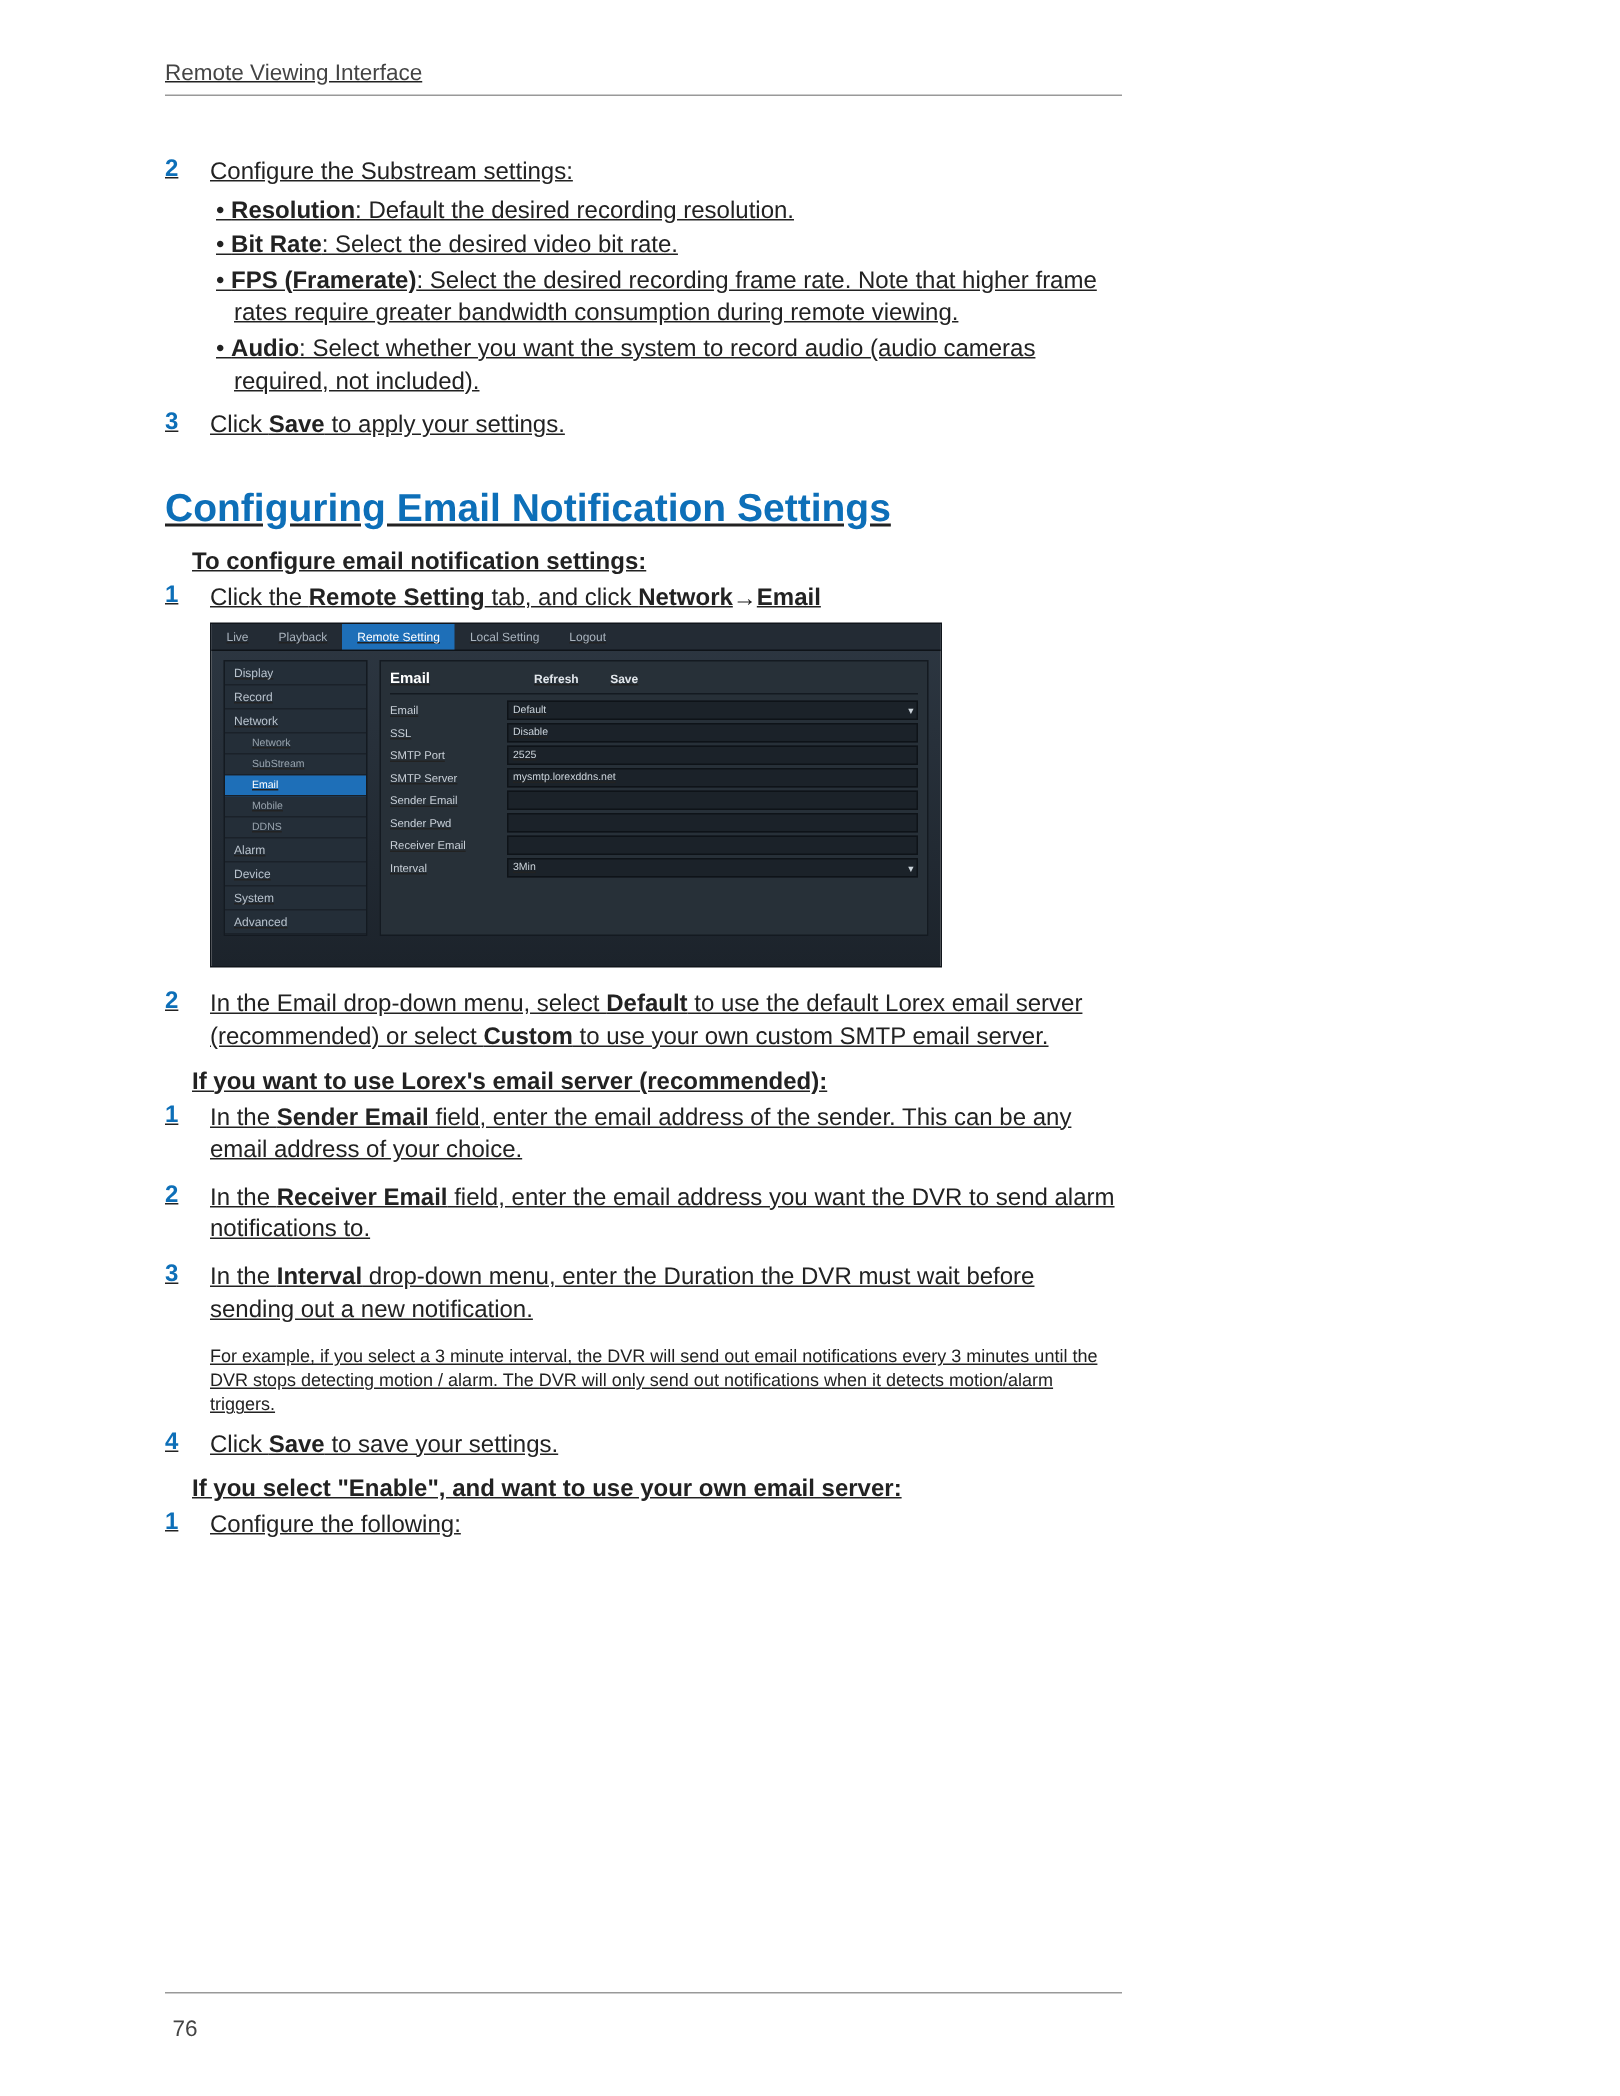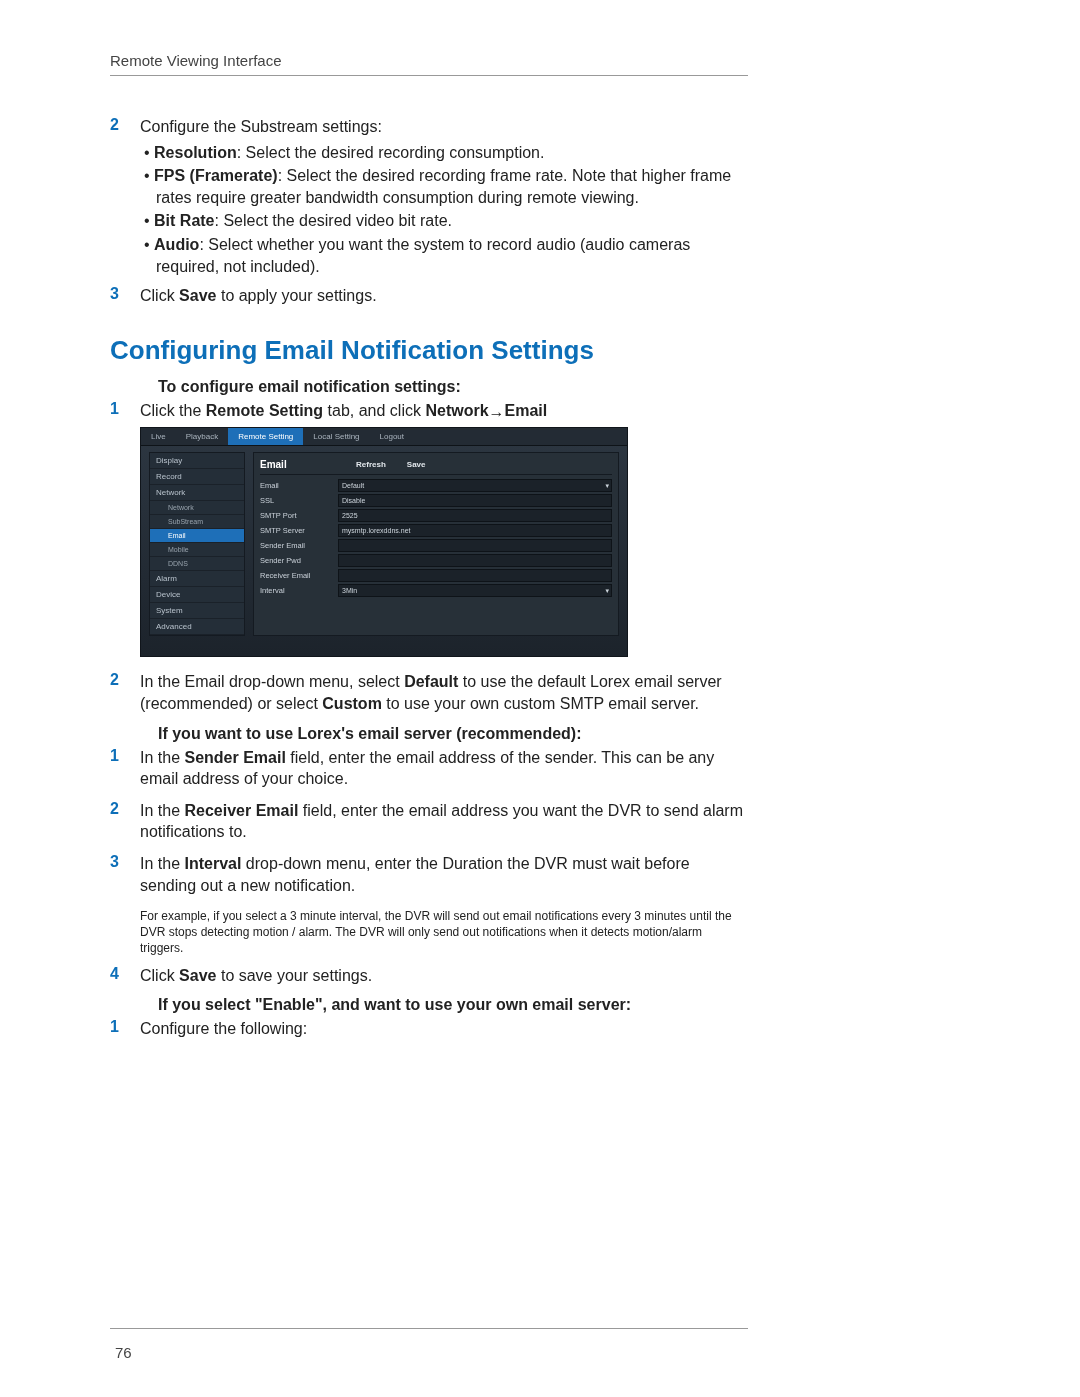--- a/index.html
+++ b/index.html
@@ -6,22 +6,23 @@
     margin: 0;
     padding: 0;
     background: #fff;
     font-family: "Helvetica Neue", Helvetica, Arial, sans-serif;
     color: #222;
   }
   .page {
     width: 858px;
     height: 1397px;
     box-sizing: border-box;
-    padding: 52px 110px 40px 110px;
+    padding: 40px 110px 40px 110px;
     position: relative;
+    text-decoration: underline;
   }
   .header-title {
     font-size: 15px;
     color: #444;
     margin-bottom: 6px;
   }
   .header-rule {
     border: none;
     border-top: 1px solid #999;
     margin: 0 0 40px 0;
@@ -59,21 +60,21 @@
     font-size: 26px;
     font-weight: bold;
     margin-top: 28px;
     margin-bottom: 12px;
   }
   .sub-bold {
     font-weight: bold;
     font-size: 16px;
     margin-top: 10px;
     margin-bottom: 4px;
-    margin-left: 48px;
+    margin-left: 18px;
   }
   .para {
     margin-left: 30px;
     font-size: 12px;
     line-height: 1.35;
     margin-top: 12px;
     margin-bottom: 8px;
   }
   .footer-rule {
     border: none;
@@ -190,23 +191,23 @@
 <div class="page">
 
   <div class="header-title">Remote Viewing Interface</div>
   <hr class="header-rule">
 
   <div class="step-block">
     <div class="step-num">2</div>
     <div class="step-text">Configure the Substream settings:</div>
   </div>
   <div class="bullets">
-    <div class="bullet">• <strong>Resolution</strong><span>: Select the desired recording consumption.</span></div>
+    <div class="bullet">• <strong>Resolution</strong><span>: Default the desired recording resolution.</span></div>
+    <div class="bullet">• <strong>Bit Rate</strong><span>: Select the desired video bit rate.</span></div>
     <div class="bullet">• <strong>FPS (Framerate)</strong><span>: Select the desired recording frame rate. Note that higher frame rates require greater bandwidth consumption during remote viewing.</span></div>
-    <div class="bullet">• <strong>Bit Rate</strong><span>: Select the desired video bit rate.</span></div>
     <div class="bullet">• <strong>Audio</strong><span>: Select whether you want the system to record audio (audio cameras required, not included).</span></div>
   </div>
 
   <div class="step-block" style="margin-top:8px">
     <div class="step-num">3</div>
     <div class="step-text"><span>Click </span><strong>Save</strong><span> to apply your settings.</span></div>
   </div>
 
   <div class="section-title">Configuring Email Notification Settings</div>
 

